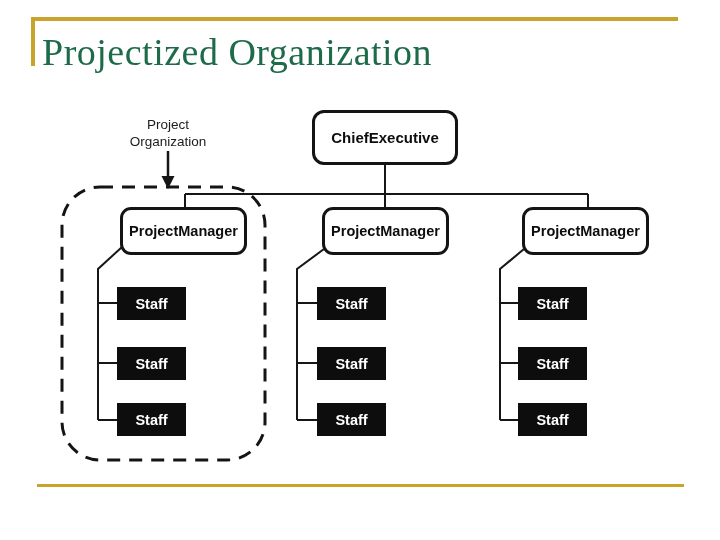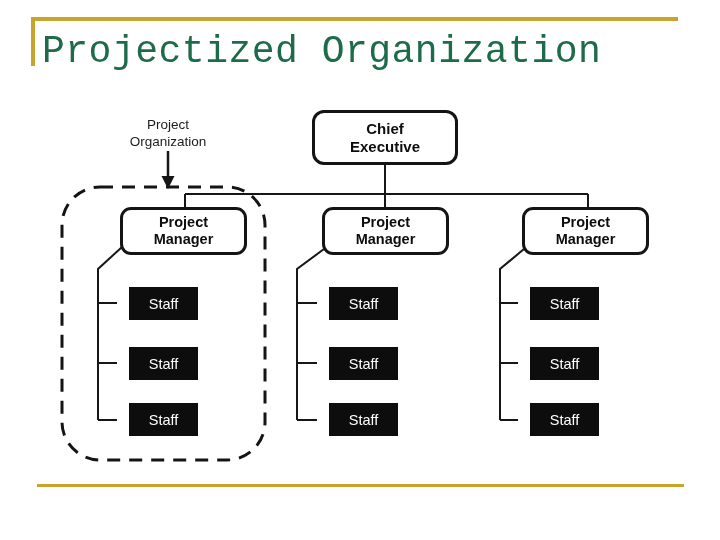--- a/index.html
+++ b/index.html
@@ -22,54 +22,54 @@
     background: var(--accent-gold, #C7A42C);
   }
   .rule-bottom {
     position: absolute; left: 37px; top: 484px; width: 647px; height: 3px;
     background: var(--accent-gold, #C7A42C);
   }
 
   
   .title {
     position: absolute; left: 42px; top: 30px; margin: 0;
-    font-family: Liberation Mono, monospace;
+    font-family: Liberation Serif, serif;
     font-size: 38px; font-weight: 400; letter-spacing: 0.5px;
     color: var(--title-green, #1E6B4A);
     white-space: nowrap;
   }
 
   
   .connectors { position: absolute; left: 0; top: 0; width: 720px; height: 540px; }
 
   
   .coord-label {
     position: absolute; left: 104px; top: 116px; width: 128px;
     text-align: center; font-size: 13.5px; line-height: 17px;
     color: #1c1c1c;
   }
 
   
   .node {
     position: absolute; box-sizing: border-box;
     background: #ffffff; border: 3px solid #141414; border-radius: 12px;
-    display: flex; flex-direction: column; align-items: center; justify-content: center;
+    display: flex; flex-direction: row; align-items: center; justify-content: center;
     text-align: center; font-weight: bold; color: #0d0d0d;
   }
   .node-root { left: 312px; top: 110px; width: 146px; height: 55px; font-size: 15px; line-height: 18px; }
   .node-mgr  { top: 207px; width: 127px; height: 48px; font-size: 14.5px; line-height: 17px; border-radius: 11px; }
   .m0 { left: 120px; } .m1 { left: 322px; } .m2 { left: 522px; }
 
   
   .staff {
     position: absolute; box-sizing: border-box;
     width: 69px; height: 33px;
     background: var(--staff-box-bg, #0D0D0D); color: #ffffff;
     display: flex; align-items: center; justify-content: center;
-    font-weight: normal; font-size: 14.5px; margin-left: 12px;
+    font-weight: bold; font-size: 14.5px;
   }
   .c0 { left: 117px; } .c1 { left: 317px; } .c2 { left: 518px; }
   .r0 { top: 287px; } .r1 { top: 347px; } .r2 { top: 403px; }
 </style>
 </head>
 <body style="--accent-gold: #C7A42C; --title-green: #1E6B4A; --line-black: #161616; --staff-box-bg: #0D0D0D;">
 
 <div class="slide">
 
   <div class="rule-top"></div>

